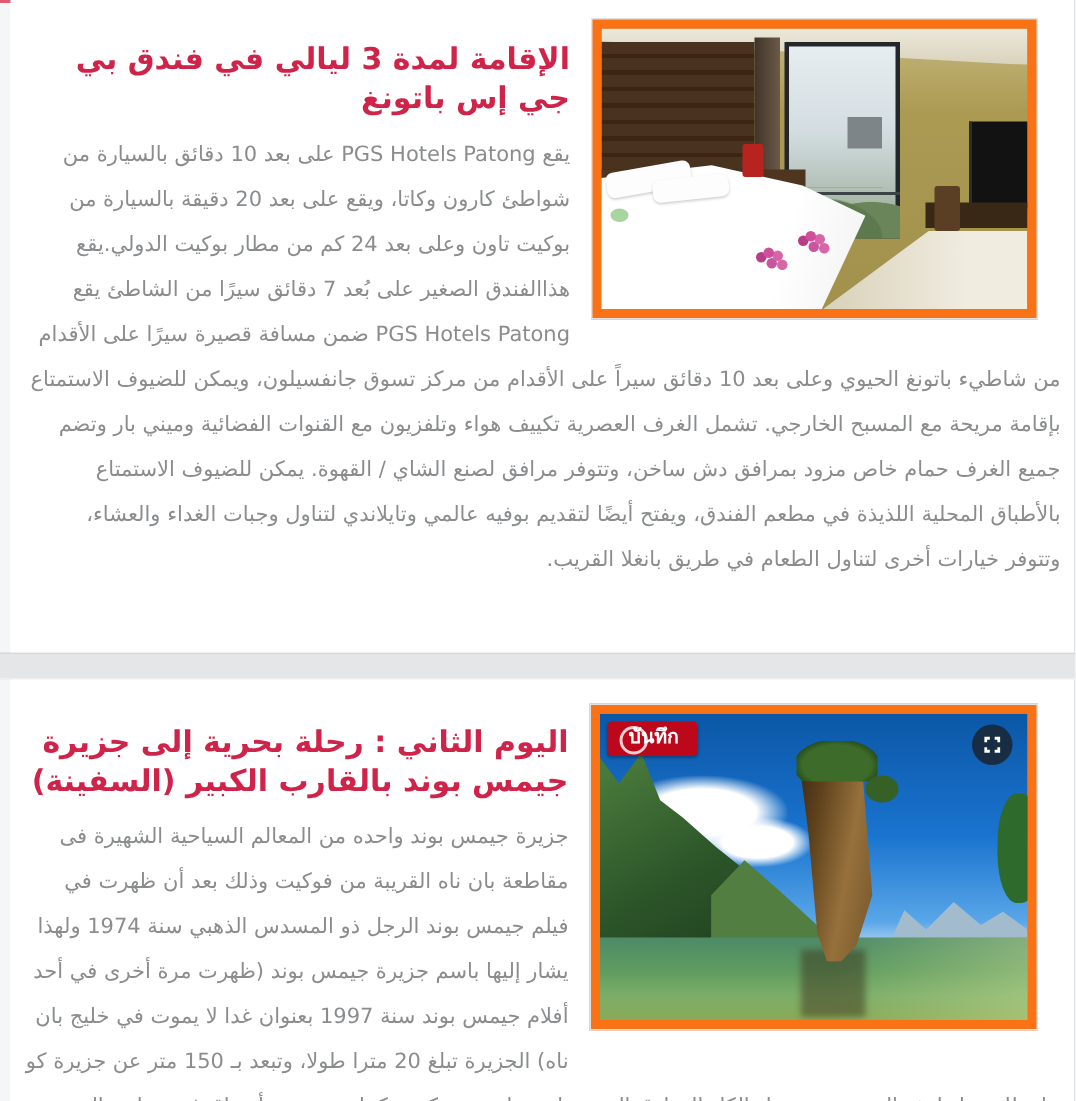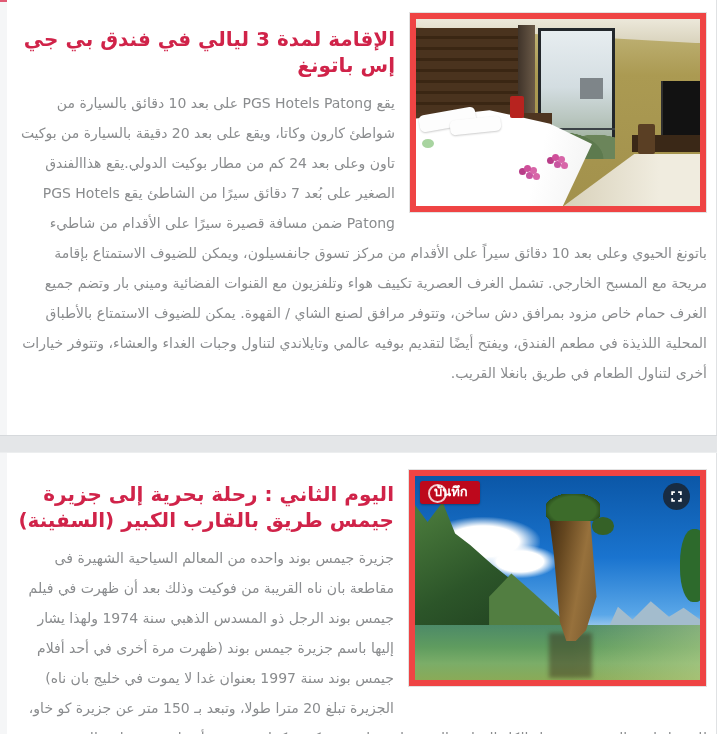--- a/index.html
+++ b/index.html
@@ -23,22 +23,22 @@
   .band{width:717px;height:18px;background:#e4e6e8;border-top:1px solid #d6d9dc;border-bottom:1px solid #eceeef;box-sizing:border-box;}
   .band-bottom{width:717px;height:7px;background:#e4e6e8;border-top:1px solid #cfd3d6;box-sizing:border-box;}
   .card-edge{position:absolute;top:0;right:0;width:1px;height:100%;background:#e0e2e4;}
 
   
   .photo-frame{
     float:left; 
   }
   .photo-frame{
     float:right;
-    background:#ef4444;border:1px solid #e2e2e2;padding:6px;box-sizing:border-box;
-    margin:0 0 20px 14px;
+    background:#f97316;border:1px solid #e2e2e2;padding:6px;box-sizing:border-box;
+    margin:0 15px 20px 14px;
   }
   .frame1{width:298px;height:201px;}
   .frame2{width:299px;height:218px;margin-bottom:12px;}
   .photo{width:100%;height:100%;position:relative;overflow:hidden;direction:ltr;}
 
   h2.sec-title{
     color:#d02349;font-size:20px;line-height:26px;font-weight:bold;
     text-align:right;margin:14px 0 10px 0;
   }
   p.sec-body{
@@ -183,18 +183,18 @@
       <div class="fullscreen-btn">
         <span style="display:flex;">
           <svg width="13" height="13" viewBox="0 0 24 24">
             <path d="M4 9V4h5 M15 4h5v5 M20 15v5h-5 M9 20H4v-5" stroke="#ffffff" stroke-width="3.4" fill="none" stroke-linecap="butt"></path>
           </svg>
         </span>
       </div>
     </div>
   </figure>
 
-  <h2 class="sec-title" style="margin-top:12px;">اليوم الثاني : رحلة بحرية إلى جزيرة جيمس طريق بالقارب الكبير (السفينة)</h2>
+  <h2 class="sec-title" style="margin-top:12px;">اليوم الثاني : رحلة بحرية إلى جزيرة جيمس بوند بالقارب الكبير (السفينة)</h2>
 
   <p class="sec-body">جزيرة جيمس بوند واحده من المعالم السياحية الشهيرة فى مقاطعة بان ناه القريبة من فوكيت وذلك بعد أن ظهرت في فيلم جيمس بوند الرجل ذو المسدس الذهبي سنة 1974 ولهذا يشار إليها باسم جزيرة جيمس بوند (ظهرت مرة أخرى في أحد أفلام جيمس بوند سنة 1997 بعنوان غدا لا يموت في خليج بان ناه) الجزيرة تبلغ 20 مترا طولا، وتبعد بـ 150 متر عن جزيرة كو خاو، للوصول لهذه الجزيرة يستعمل الكل الزوارق التي تصل بينها وبين بوكيت، كما توجد عدة أسواق في جوانب الجزيرة المشهورة، هوليوود صورت عدة أفلام بهذه الجزيرة من بينها فيلم Kaho Naa و Pyaar Hai</p>
 </section>
 
 <div class="band-bottom"></div>
 
 </body></html>

